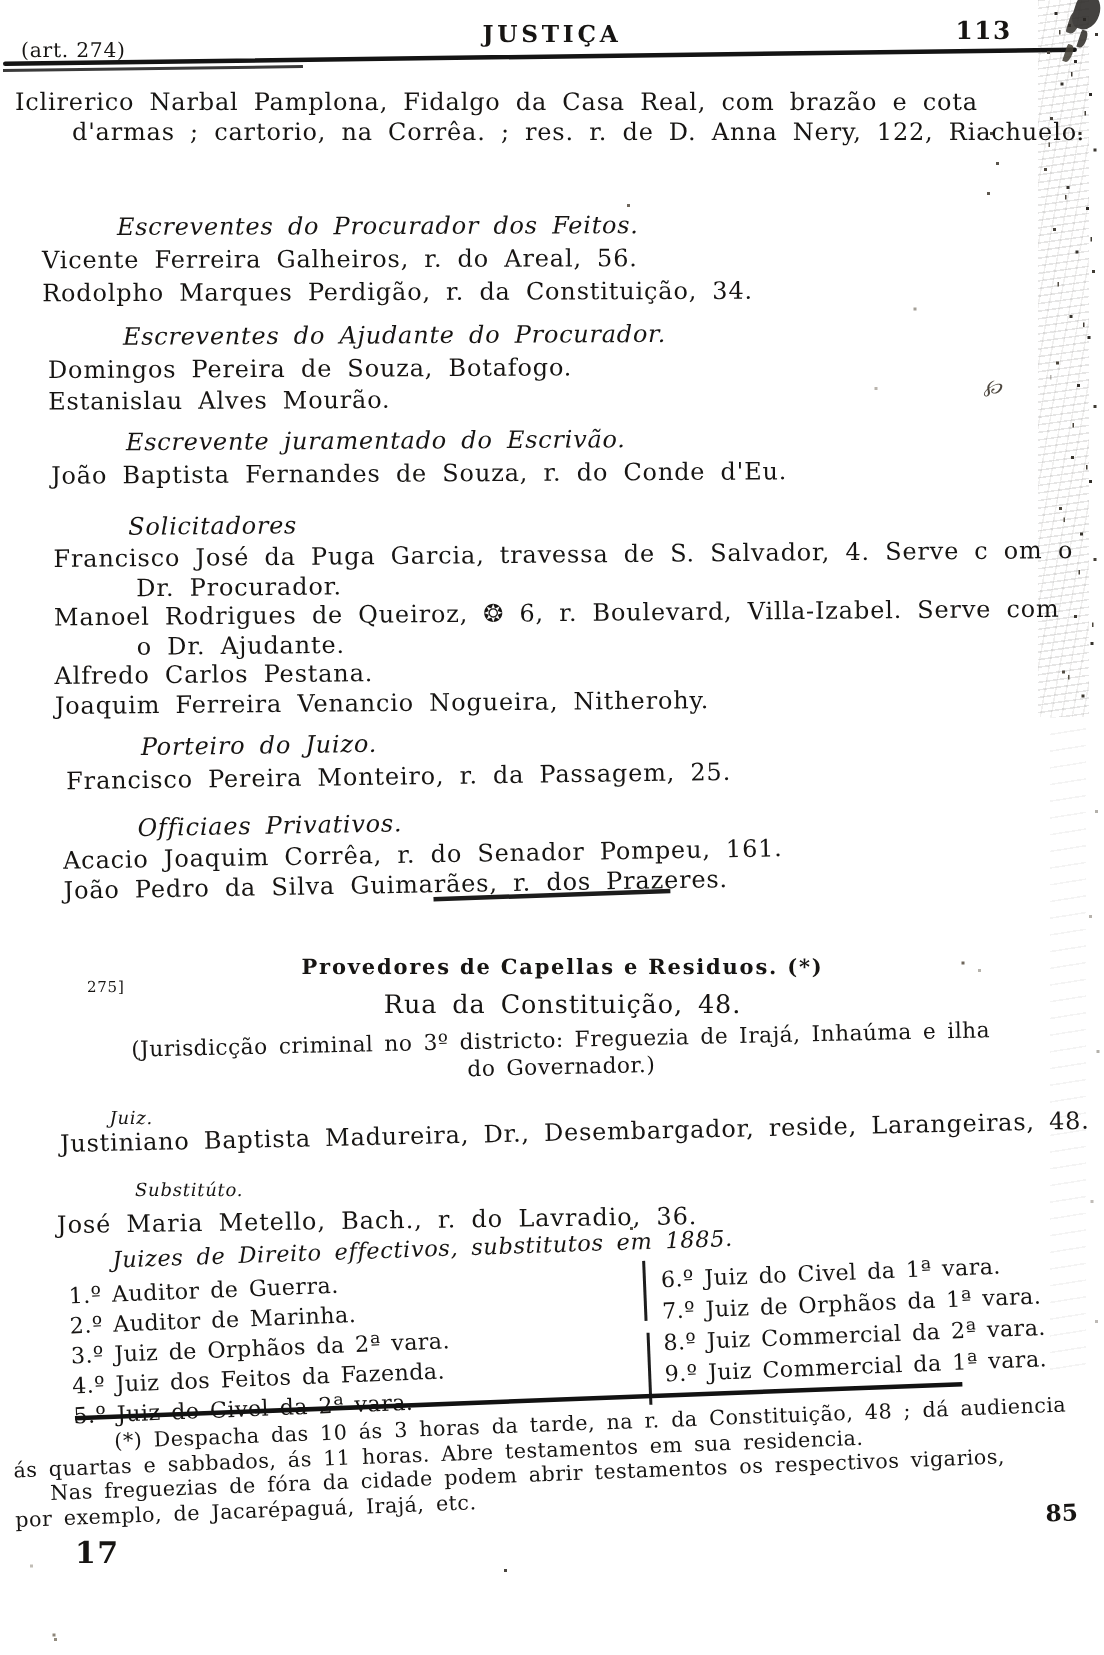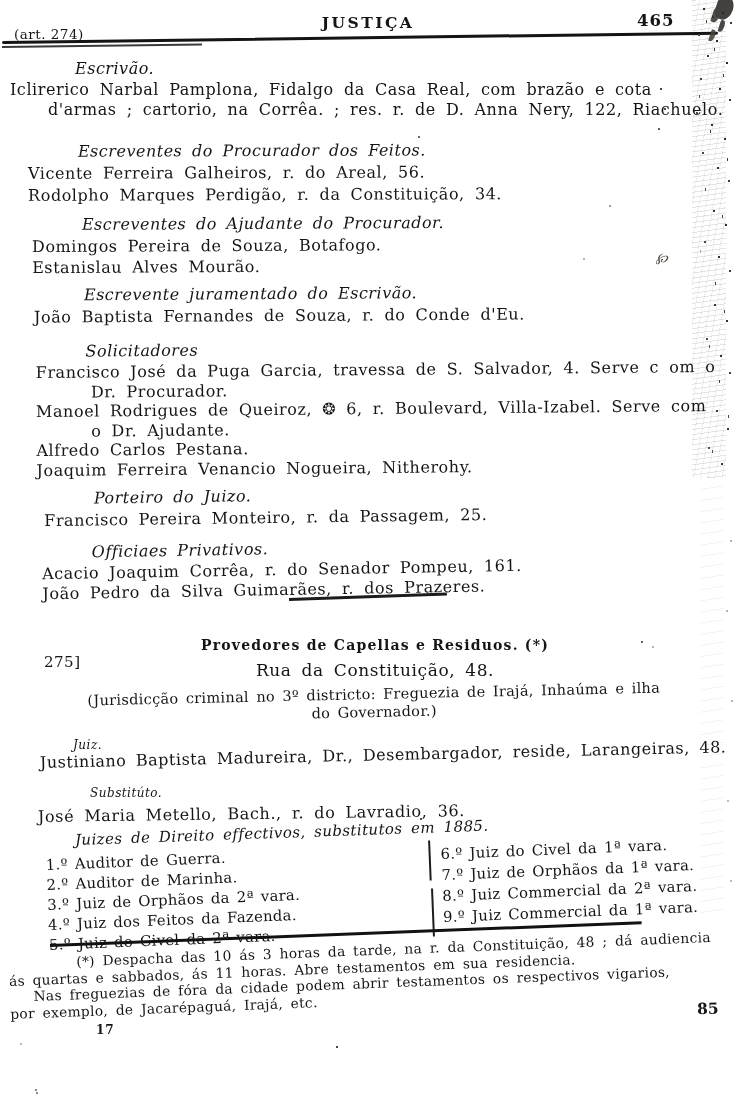--- a/index.html
+++ b/index.html
@@ -15,21 +15,21 @@
   .page-no{left:637px;top:11px;font-size:16.5px;font-weight:700;letter-spacing:1px;}
   .header-rule{left:2px;top:41px;width:716px;height:3px;background:#141414;transform:rotate(-.75deg);transform-origin:left center;border-radius:2px;}
   .header-rule2{left:2px;top:46px;width:200px;height:1.5px;background:#3a3a3a;transform:rotate(-.75deg);transform-origin:left center;}
   
   .sec{position:absolute;white-space:nowrap;}
   .sec .h{font-style:italic;font-size:16px;letter-spacing:.5px;word-spacing:4px;line-height:22px;margin-left:50px;}
   .sec .ln{font-size:16px;letter-spacing:.55px;word-spacing:4.5px;line-height:20px;}
   .cont{margin-left:55px;}
   .mid-divider{left:289px;top:598px;width:158px;height:2.5px;background:#1c1c1c;transform:rotate(-2deg);transform-origin:left center;}
   
-  .margin-no{left:44px;top:653px;font-size:15px;letter-spacing:.5px;}
+  .margin-no{left:58px;top:653px;font-size:10px;letter-spacing:.5px;}
   .p-title{left:60px;top:637px;width:630px;text-align:center;font-weight:700;font-size:14px;letter-spacing:1.2px;}
   .p-address{left:60px;top:660px;width:630px;text-align:center;font-size:17px;letter-spacing:.6px;word-spacing:4px;}
   .jurisdiction{left:60px;top:686px;width:628px;text-align:center;font-size:14.5px;letter-spacing:.3px;word-spacing:2.5px;line-height:17.5px;transform:rotate(-1.3deg);}
   .i-head{font-style:italic;font-size:12px;letter-spacing:.5px;word-spacing:4px;}
   .juiz-h{left:73px;top:738px;}
   .juiz-ln{left:40px;top:753px;font-size:16px;letter-spacing:.5px;word-spacing:4px;transform:rotate(-1.3deg);transform-origin:left center;}
   .subst-h{left:90px;top:786px;}
   .subst-ln{left:38px;top:807px;font-size:16px;letter-spacing:.6px;word-spacing:4.5px;transform:rotate(-.8deg);transform-origin:left center;}
   .juizes-h{left:75px;top:831px;font-style:italic;font-size:15px;letter-spacing:.4px;word-spacing:3.5px;transform:rotate(-2deg);transform-origin:left center;}
   .cols{left:45px;top:846px;width:650px;transform:rotate(-2.3deg);transform-origin:left top;}
@@ -40,21 +40,21 @@
   .col-r .it{line-height:21px;}
   .col-div1{position:absolute;left:383px;top:10px;width:2px;height:40px;background:#1d1d1d;}
   .col-div2{position:absolute;left:384px;top:58px;width:2px;height:48px;background:#1d1d1d;}
   
   .foot-rule{left:50px;top:944px;width:592px;height:2.5px;background:#121212;transform:rotate(-2.2deg);transform-origin:left center;}
   .footnote{left:8px;top:956px;width:724px;transform:rotate(-2.2deg);transform-origin:left top;}
   .footnote .fl{font-size:13.8px;letter-spacing:.3px;word-spacing:3px;line-height:16.5px;white-space:nowrap;}
   .f1{margin-left:68px;}
   .f3{margin-left:24px;}
   .num-85{left:697px;top:999px;font-size:15.5px;font-weight:700;transform:rotate(-2deg);}
-  .num-17{left:50px;top:1023px;font-size:12px;font-weight:700;letter-spacing:1px;margin-left:46px;}
+  .num-17{left:50px;top:1023px;font-size:20px;font-weight:700;letter-spacing:1px;}
   
   .noise-band{left:692px;top:0;width:34px;height:478px;opacity:.55;
     background:
       repeating-linear-gradient(172deg, rgba(40,38,36,.22) 0 1px, transparent 1px 5px),
       repeating-linear-gradient(100deg, rgba(60,55,50,.14) 0 1px, transparent 1px 7px);}
   .noise-band-low{left:700px;top:478px;width:24px;height:440px;opacity:.18;
     background:repeating-linear-gradient(171deg, rgba(50,48,45,.3) 0 1px, transparent 1px 11px);}
   .corner-blot{left:716px;top:-4px;width:17px;height:24px;background:#2b2926;border-radius:45% 55% 60% 40%;transform:rotate(18deg);opacity:.88;
     box-shadow:-6px 10px 0 -5px #3a3733, 3px 18px 0 -6px #33302c, -3px 30px 0 -6px #454138;}
   .speck-b{left:0;top:0;width:2px;height:2px;background:transparent;
@@ -87,26 +87,25 @@
   }
   .pw-mark{left:657px;top:248px;font-size:13px;color:#4d473f;font-style:italic;transform:rotate(12deg);}
 </style>
 </head>
 <body>
 
 <div>
 
   <div class="abs art-ref">(art. 274)</div>
   <div class="abs j-title">JUSTIÇA</div>
-  <div class="abs page-no">465</div>
+  <div class="abs page-no">113</div>
   <div class="abs header-rule"></div>
   <div class="abs header-rule2"></div>
 
   <div class="sec" style="left:10px;top:58px;">
-    <div class="h" style="margin-left:65px;">Escrivão.</div>
     <div class="ln">Iclirerico Narbal Pamplona, Fidalgo da Casa Real, com brazão e cota</div>
     <div class="ln" style="margin-left:38px;">d'armas ; cartorio, na Corrêa. ; res. r. de D. Anna Nery, 122, Riachuelo.</div>
   </div>
 
   <div class="sec" style="left:28px;top:140px;transform:rotate(-.2deg);">
     <div class="h">Escreventes do Procurador dos Feitos.</div>
     <div class="ln" style="line-height:22px;">Vicente Ferreira Galheiros, r. do Areal, 56.</div>
     <div class="ln" style="line-height:22px;">Rodolpho Marques Perdigão, r. da Constituição, 34.</div>
   </div>
 

